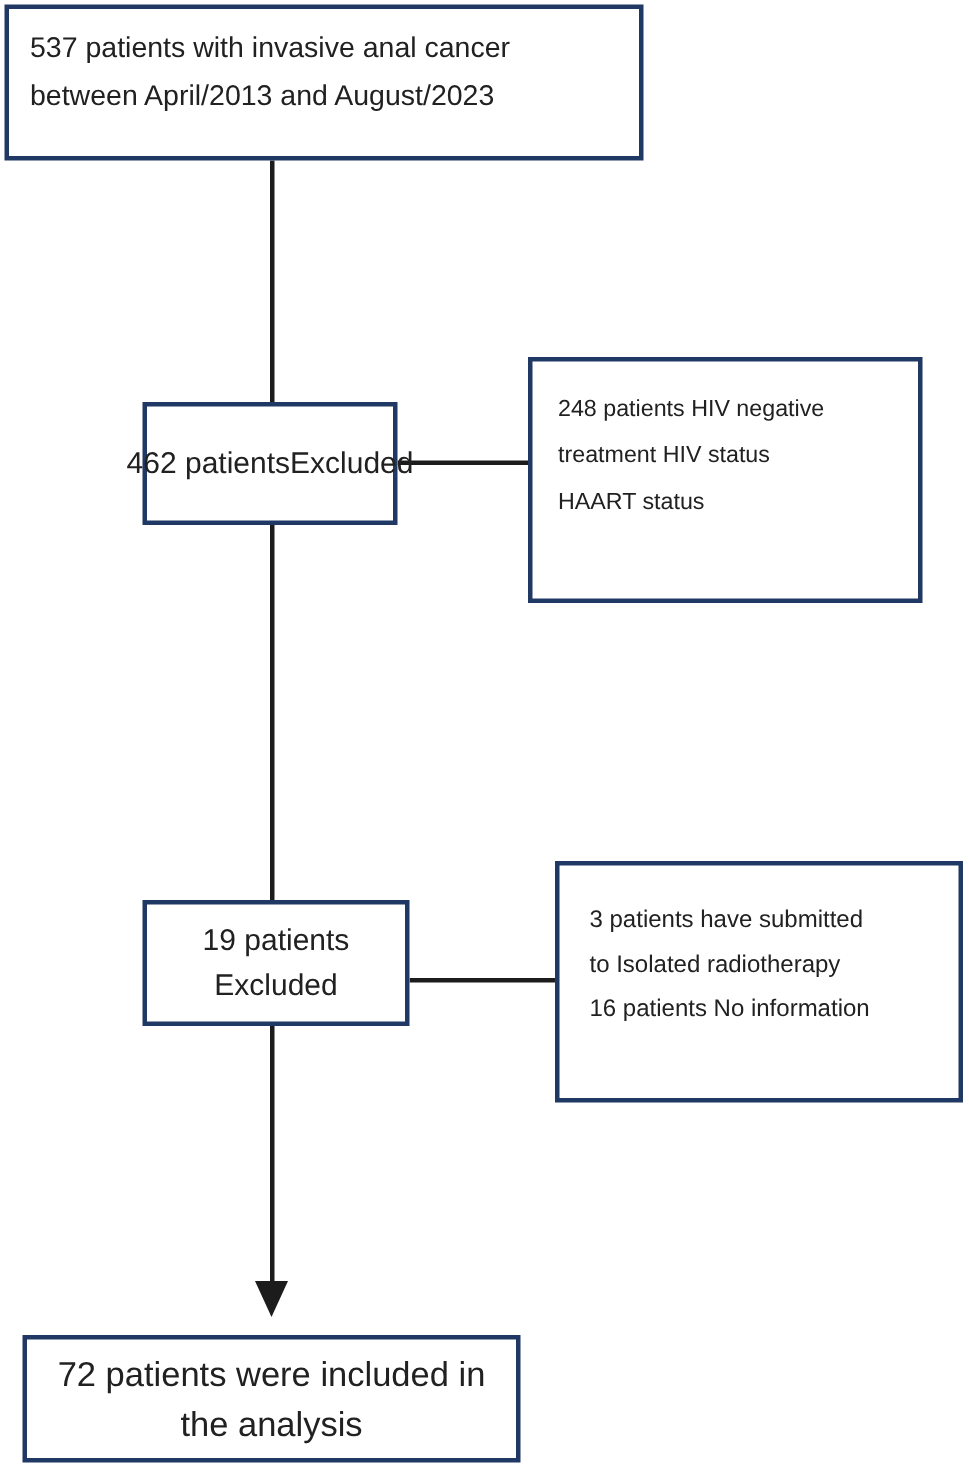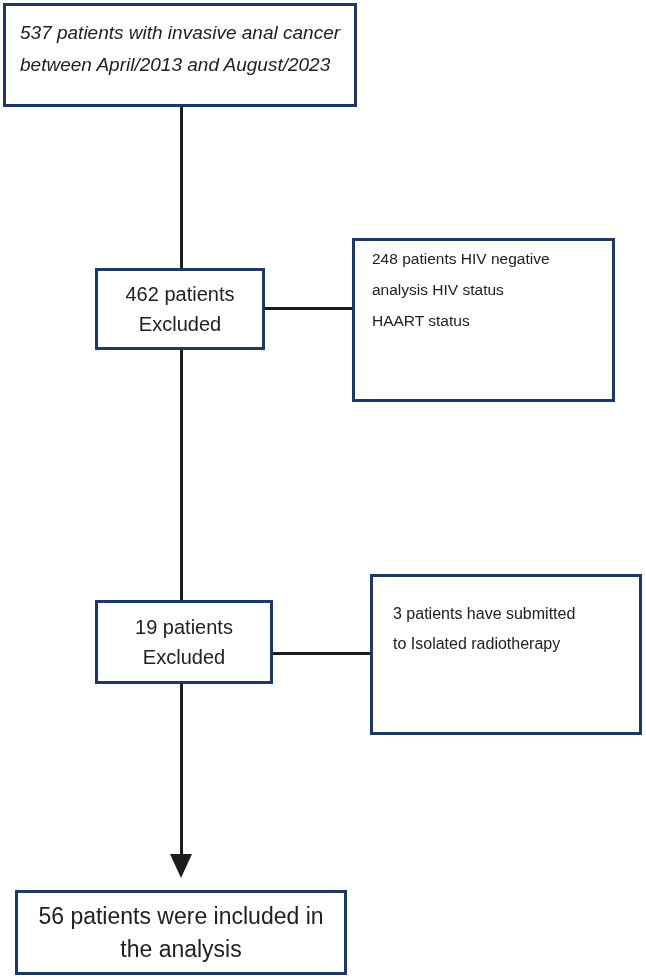--- a/index.html
+++ b/index.html
@@ -19,32 +19,32 @@
     position: absolute;
     box-sizing: border-box;
     background: #ffffff;
     border: 3px solid var(--box-border, #1f3864);
     color: var(--text, #212121);
     z-index: 2;
   }
   .tl { white-space: nowrap; }
 
   .box-start {
-    left: 3px; top: 3px; width: 354px; height: 104px;
+    left: 3px; top: 3px; width: 426px; height: 104px;
     padding: 11px 0 0 14px;
-    font-size: 19px; line-height: 32px; font-style: italic;
+    font-size: 19px; line-height: 32px;
   }
   .box-excl1 {
     left: 95px; top: 268px; width: 170px; height: 82px;
-    display: flex; flex-direction: column; align-items: center; justify-content: center;
+    display: flex; flex-direction: row; align-items: center; justify-content: center;
     font-size: 20px; line-height: 30px; text-align: center;
   }
   .box-hiv {
     left: 352px; top: 238px; width: 263px; height: 164px;
-    padding: 2px 0 0 17px;
+    padding: 16px 0 0 17px;
     font-size: 15.5px; line-height: 31px;
   }
   .box-excl2 {
     left: 95px; top: 600px; width: 178px; height: 84px;
     display: flex; flex-direction: column; align-items: center; justify-content: center;
     font-size: 20px; line-height: 30px; text-align: center;
   }
   .box-treat {
     left: 370px; top: 574px; width: 272px; height: 161px;
     padding: 22px 0 0 20px;
@@ -89,32 +89,33 @@
     <div class="tl">between April/2013 and August/2023</div>
   </div>
 
   <div class="box box-excl1">
     <div class="tl">462 patients</div>
     <div class="tl">Excluded</div>
   </div>
 
   <div class="box box-hiv">
     <div class="tl">248 patients HIV negative</div>
-    <div class="tl">analysis HIV status</div>
+    <div class="tl">treatment HIV status</div>
     <div class="tl">HAART status</div>
   </div>
 
   <div class="box box-excl2">
     <div class="tl">19 patients</div>
     <div class="tl">Excluded</div>
   </div>
 
   <div class="box box-treat">
     <div class="tl">3 patients have submitted</div>
     <div class="tl">to Isolated radiotherapy</div>
+    <div class="tl">16 patients No information</div>
   </div>
 
   <div class="box box-incl">
-    <div class="tl">56 patients were included in</div>
+    <div class="tl">72 patients were included in</div>
     <div class="tl">the analysis</div>
   </div>
 
 </div>
 
 </body></html>

